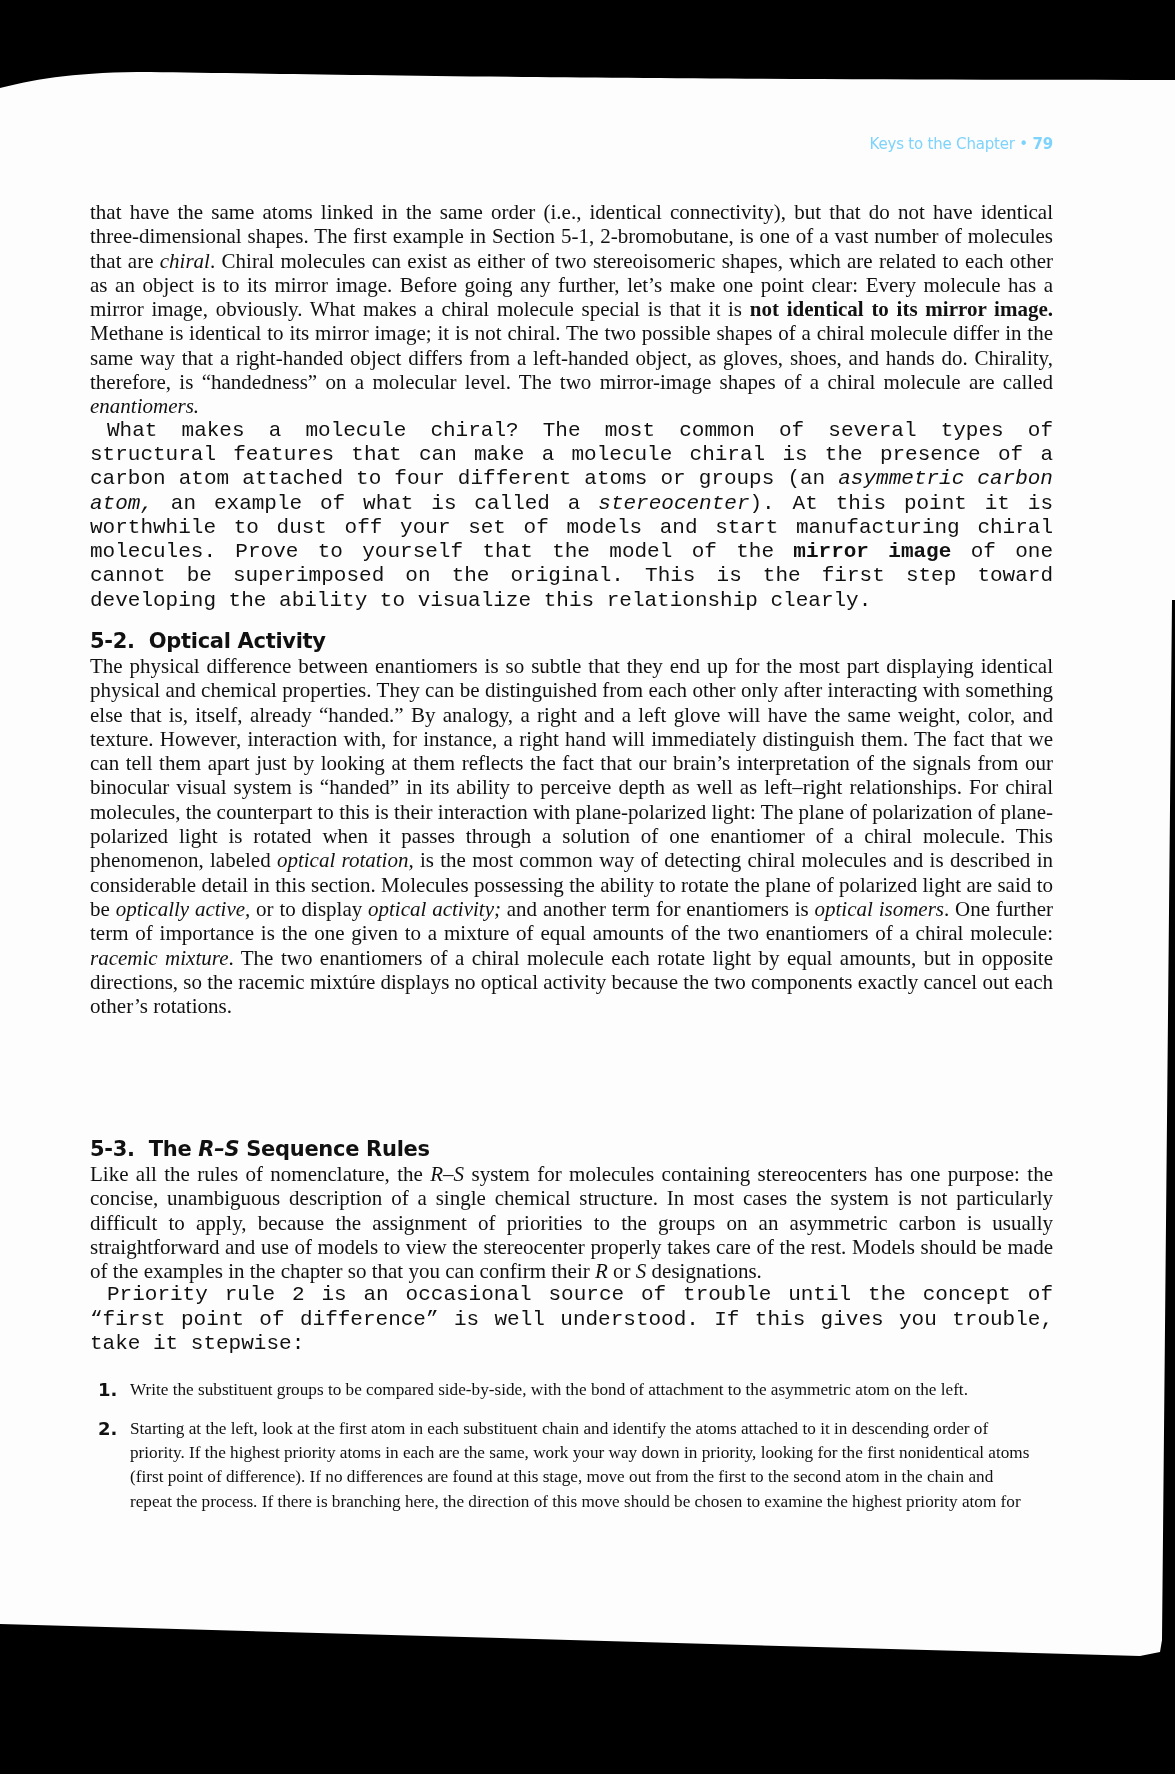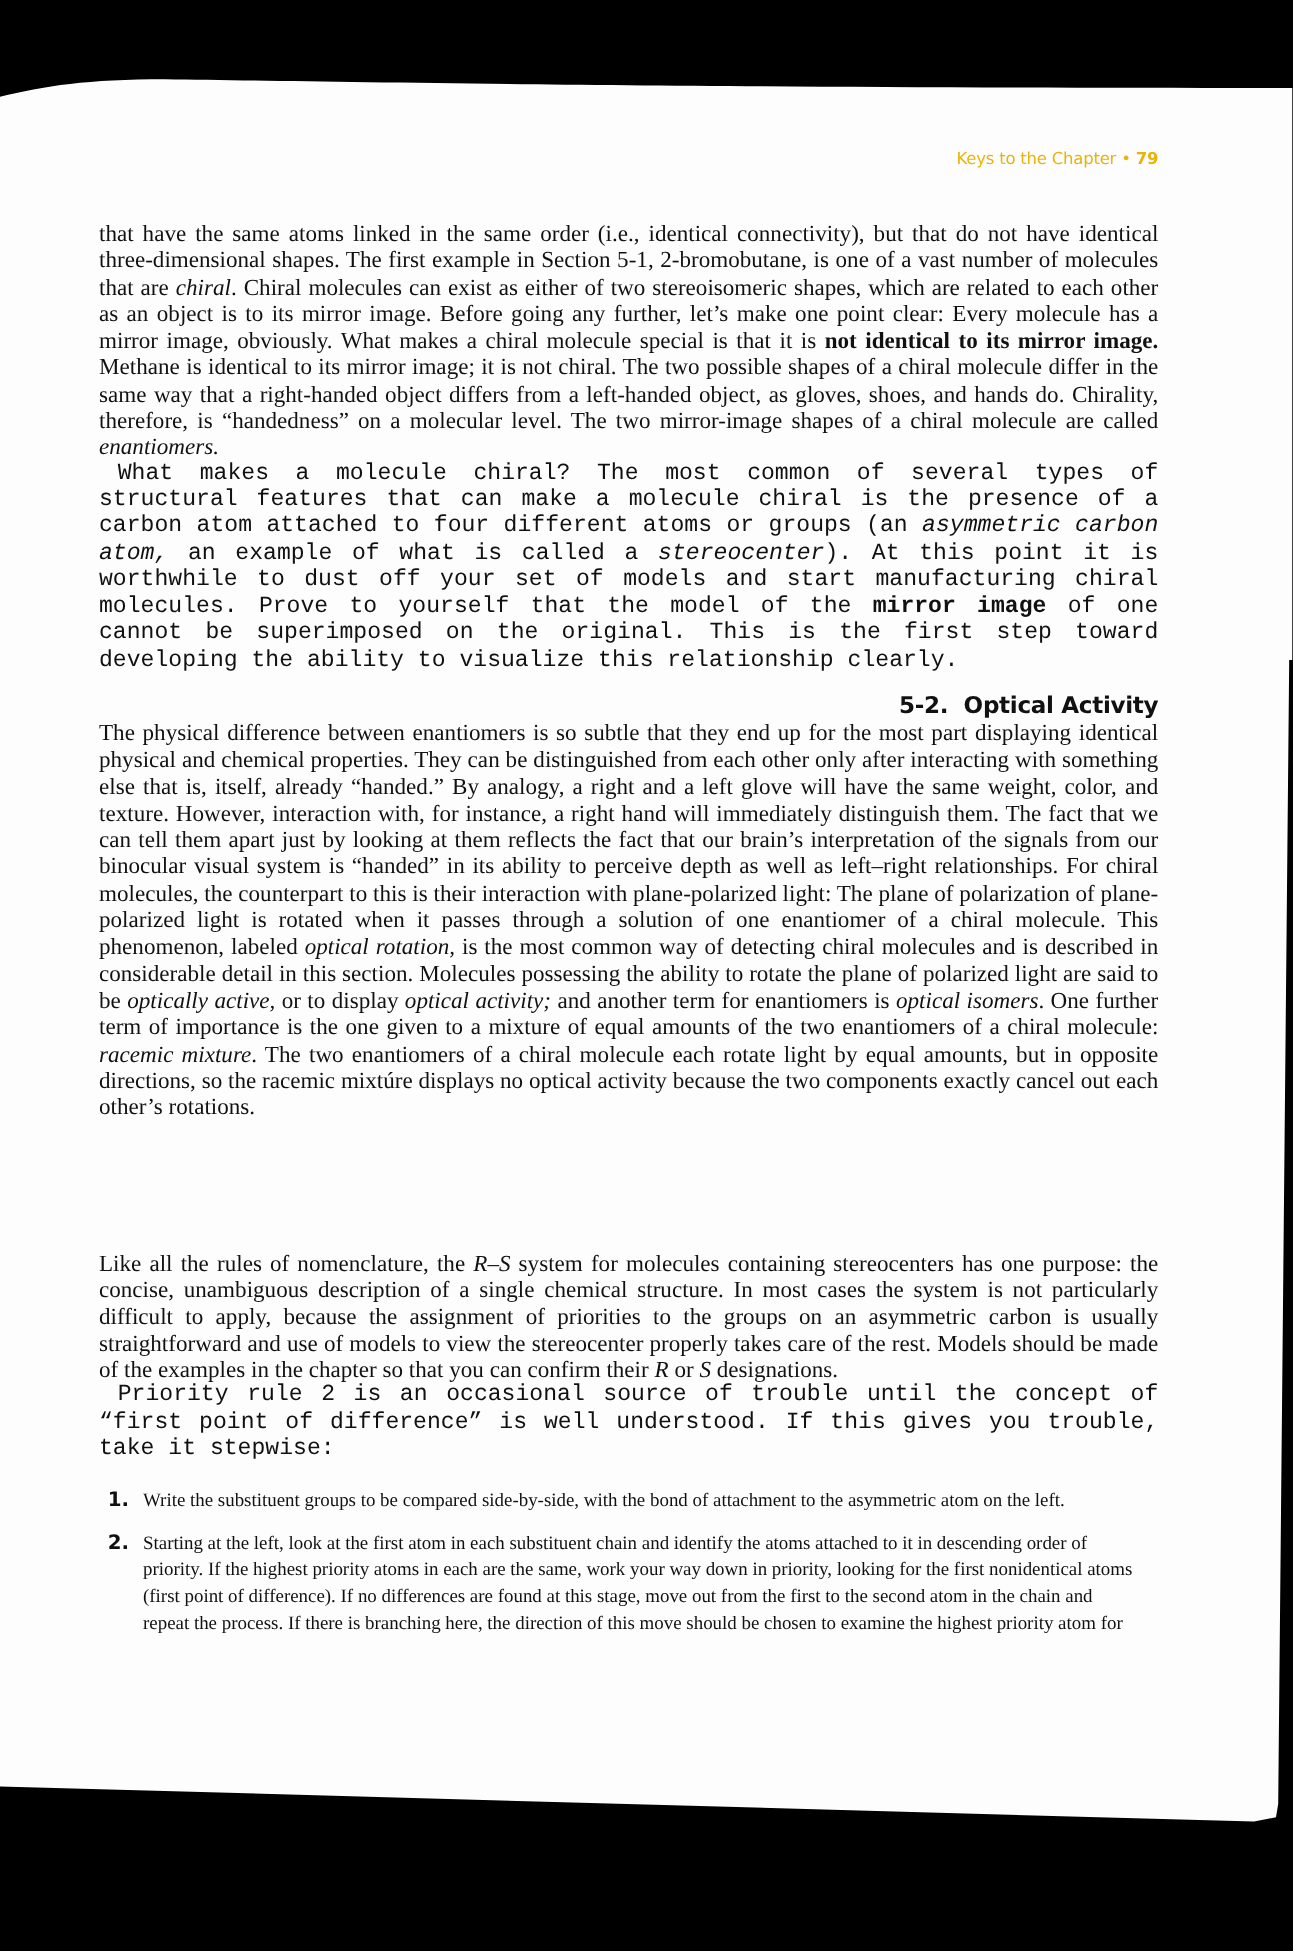--- a/index.html
+++ b/index.html
@@ -1,25 +1,25 @@
 <!DOCTYPE html>
 <html><head>
 <meta charset="utf-8">
 <style>
   html, body { margin:0; padding:0; }
   body { width:1175px; height:1774px; background:#000; position:relative; overflow:hidden; font-family:"Liberation Serif", serif; color:#111; }
   .paper { position:absolute; left:0; top:0; width:1175px; height:1774px; }
   .paper svg { position:absolute; left:0; top:0; }
   .content { position:absolute; left:0; top:0; width:1175px; height:1774px; }
-  .running-head { position:absolute; top:135px; right:122px; font-family:"DejaVu Sans", sans-serif; font-size:15px; letter-spacing:-0.2px; color:#eab308;text-align:right; }
+  .running-head { position:absolute; top:135px; right:122px; font-family:"DejaVu Sans", sans-serif; font-size:15px; letter-spacing:-0.2px; color:#7dd3fc;text-align:right; }
   .running-head .pg { font-weight:bold; }
   .col { position:absolute; left:90px; width:963px; }
   p { margin:0; font-size:21px; line-height:24.3px; text-align:justify; }
   p.indent { text-indent:17px;font-family:Liberation Mono, monospace; }
-  h2 { margin:0; font-family:"DejaVu Sans", sans-serif; font-weight:bold; font-size:21px; letter-spacing:-0.3px; line-height:26px;text-align:right; }
+  h2 { margin:0; font-family:"DejaVu Sans", sans-serif; font-weight:bold; font-size:21px; letter-spacing:-0.3px; line-height:26px; }
   h2 .num { margin-right:14px; }
   ol { list-style:none; margin:0; padding:0; }
   ol li { position:relative; padding-left:40px; font-size:17.2px; line-height:24.3px; margin-bottom:2px; }
   ol li .n { position:absolute; left:8px; top:0; font-family:"DejaVu Sans", sans-serif; font-weight:bold; font-size:18px; }
   ol li .t { display:block;margin-top:14px; }
   b { font-weight:bold; }
   i { font-style:italic; }
 </style>
 </head>
 <body>
@@ -44,20 +44,23 @@
   </div>
 
   <div class="col" style="top:628px;">
     <h2>
       <span class="num">5-2.</span><span>Optical Activity</span>
     </h2>
     <p><span>The physical difference between enantiomers is so subtle that they end up for the most part displaying identical physical and chemical properties. They can be distinguished from each other only after interacting with something else that is, itself, already “handed.” By analogy, a right and a left glove will have the same weight, color, and texture. However, interaction with, for instance, a right hand will immediately distinguish them. The fact that we can tell them apart just by looking at them reflects the fact that our brain’s interpretation of the signals from our binocular visual system is “handed” in its ability to perceive depth as well as left–right relationships. For chiral molecules, the counterpart to this is their interaction with plane-polarized light: The plane of polarization of plane-polarized light is rotated when it passes through a solution of one enantiomer of a chiral molecule. This phenomenon, labeled </span><i>optical rotation,</i><span> is the most common way of detecting chiral molecules and is described in considerable detail in this section. Molecules possessing the ability to rotate the plane of polarized light are said to be </span><i>optically active,</i><span> or to display </span><i>optical activity;</i><span> and another term for enantiomers is </span><i>optical isomers</i><span>. One further term of importance is the one given to a mixture of equal amounts of the two enantiomers of a chiral molecule: </span><i>racemic mixture</i><span>. The two enantiomers of a chiral molecule each rotate light by equal amounts, but in opposite directions, so the racemic mixtúre displays no optical activity because the two components exactly cancel out each other’s rotations.</span></p>
   </div>
 
   <div class="col" style="top:1136px;">
+    <h2>
+      <span class="num">5-3.</span><span>The </span><i>R–S</i><span> Sequence Rules</span>
+    </h2>
     <p><span>Like all the rules of nomenclature, the </span><i>R–S</i><span> system for molecules containing stereocenters has one purpose: the concise, unambiguous description of a single chemical structure. In most cases the system is not particularly difficult to apply, because the assignment of priorities to the groups on an asymmetric carbon is usually straightforward and use of models to view the stereocenter properly takes care of the rest. Models should be made of the examples in the chapter so that you can confirm their </span><i>R</i><span> or </span><i>S</i><span> designations.</span></p>
     <p class="indent">Priority rule 2 is an occasional source of trouble until the concept of “first point of difference” is well understood. If this gives you trouble, take it stepwise:</p>
     <ol style="margin-top:22px;">
       <li>
         <span class="n">1.</span>
         <span class="t">Write the substituent groups to be compared side-by-side, with the bond of attachment to the asymmetric atom on the left.</span>
       </li>
       <li style="padding-right:22px;">
         <span class="n">2.</span>
         <span class="t">Starting at the left, look at the first atom in each substituent chain and identify the atoms attached to it in descending order of priority. If the highest priority atoms in each are the same, work your way down in priority, looking for the first nonidentical atoms (first point of difference). If no differences are found at this stage, move out from the first to the second atom in the chain and repeat the process. If there is branching here, the direction of this move should be chosen to examine the highest priority atom for</span>

